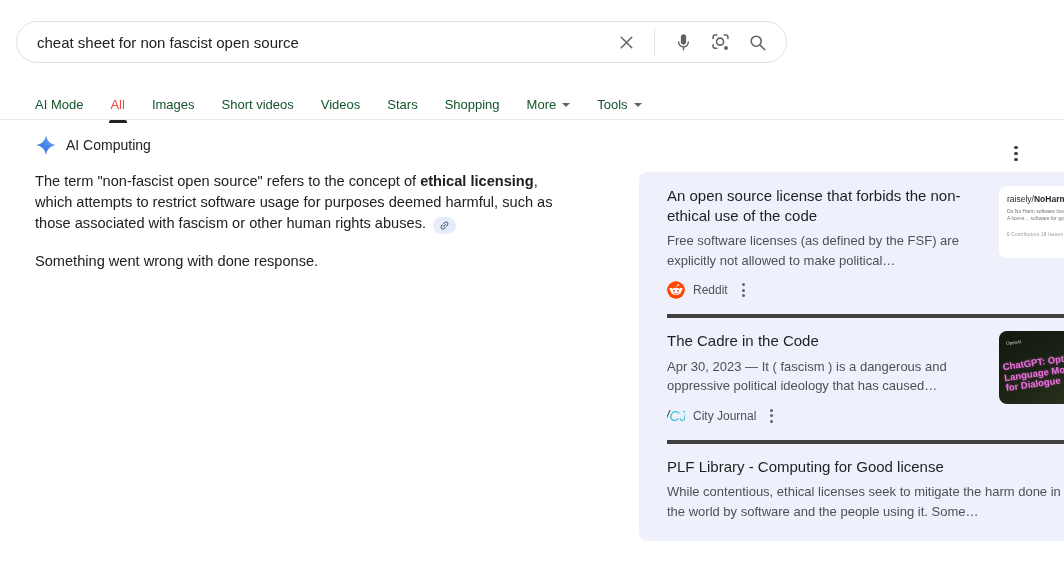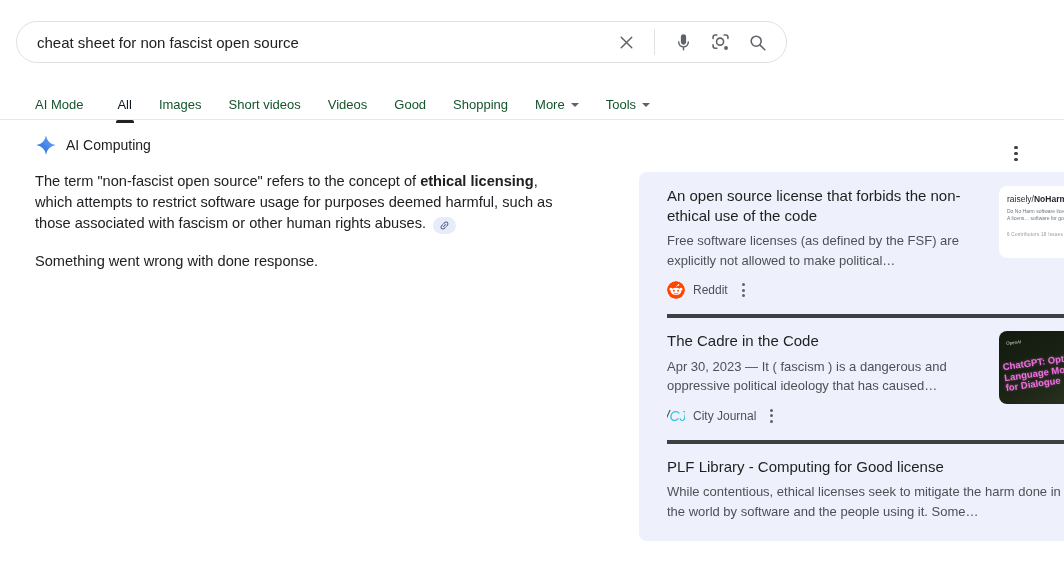--- a/index.html
+++ b/index.html
@@ -20,21 +20,21 @@
     font-size:15px; color:#202124; background:transparent;
   }
   .search-icons { display:flex; align-items:center; gap:7px; }
   .icon-btn { width:30px; height:30px; display:flex; align-items:center; justify-content:center; cursor:pointer; }
   .vdivider { width:1px; height:26px; background:#dfe1e5; margin:0 6px; }
 
   
   .tab-strip-border { position:absolute; left:0; top:119px; width:1064px; height:1px; background:#e8e8e8; }
   .tabs { position:absolute; left:35px; top:90px; display:flex; align-items:center; gap:27px; height:30px; }
   .tab { font-size:13px; color:#14532d; cursor:pointer; position:relative; display:flex; align-items:center; gap:6px; padding-bottom:2px; }
-  .tab.active { color:#0f172a;margin-left:7px; }
+  .tab.active { color:#ef4444; }
   .tab.active::after {
     content:""; position:absolute; left:50%; transform:translateX(-50%);
     bottom:-9px; width:18px; height:3px; background:#202124; border-radius:2px 2px 0 0;
   }
   .caret { width:0; height:0; border-left:4px solid transparent; border-right:4px solid transparent; border-top:4.5px solid #5f6368; margin-top:1px; }
 
   
   .ai-header { position:absolute; left:35px; top:134px; display:flex; align-items:center; gap:9px; }
   .ai-header-label { font-size:14px; color:#202124; }
   .page-kebab { position:absolute; left:1008px; top:135px; }
@@ -142,21 +142,21 @@
   <div class="tab">
       <span>Images</span>
     </div>
   <div class="tab">
       <span>Short videos</span>
     </div>
   <div class="tab">
       <span>Videos</span>
     </div>
   <div class="tab">
-      <span>Good</span>
+      <span>Stars</span>
     </div>
   <div class="tab">
       <span>Shopping</span>
     </div>
   <div class="tab">
       <span>More</span>
       <span class="caret"></span>
     </div>
   <div class="tab">
       <span>Tools</span>

